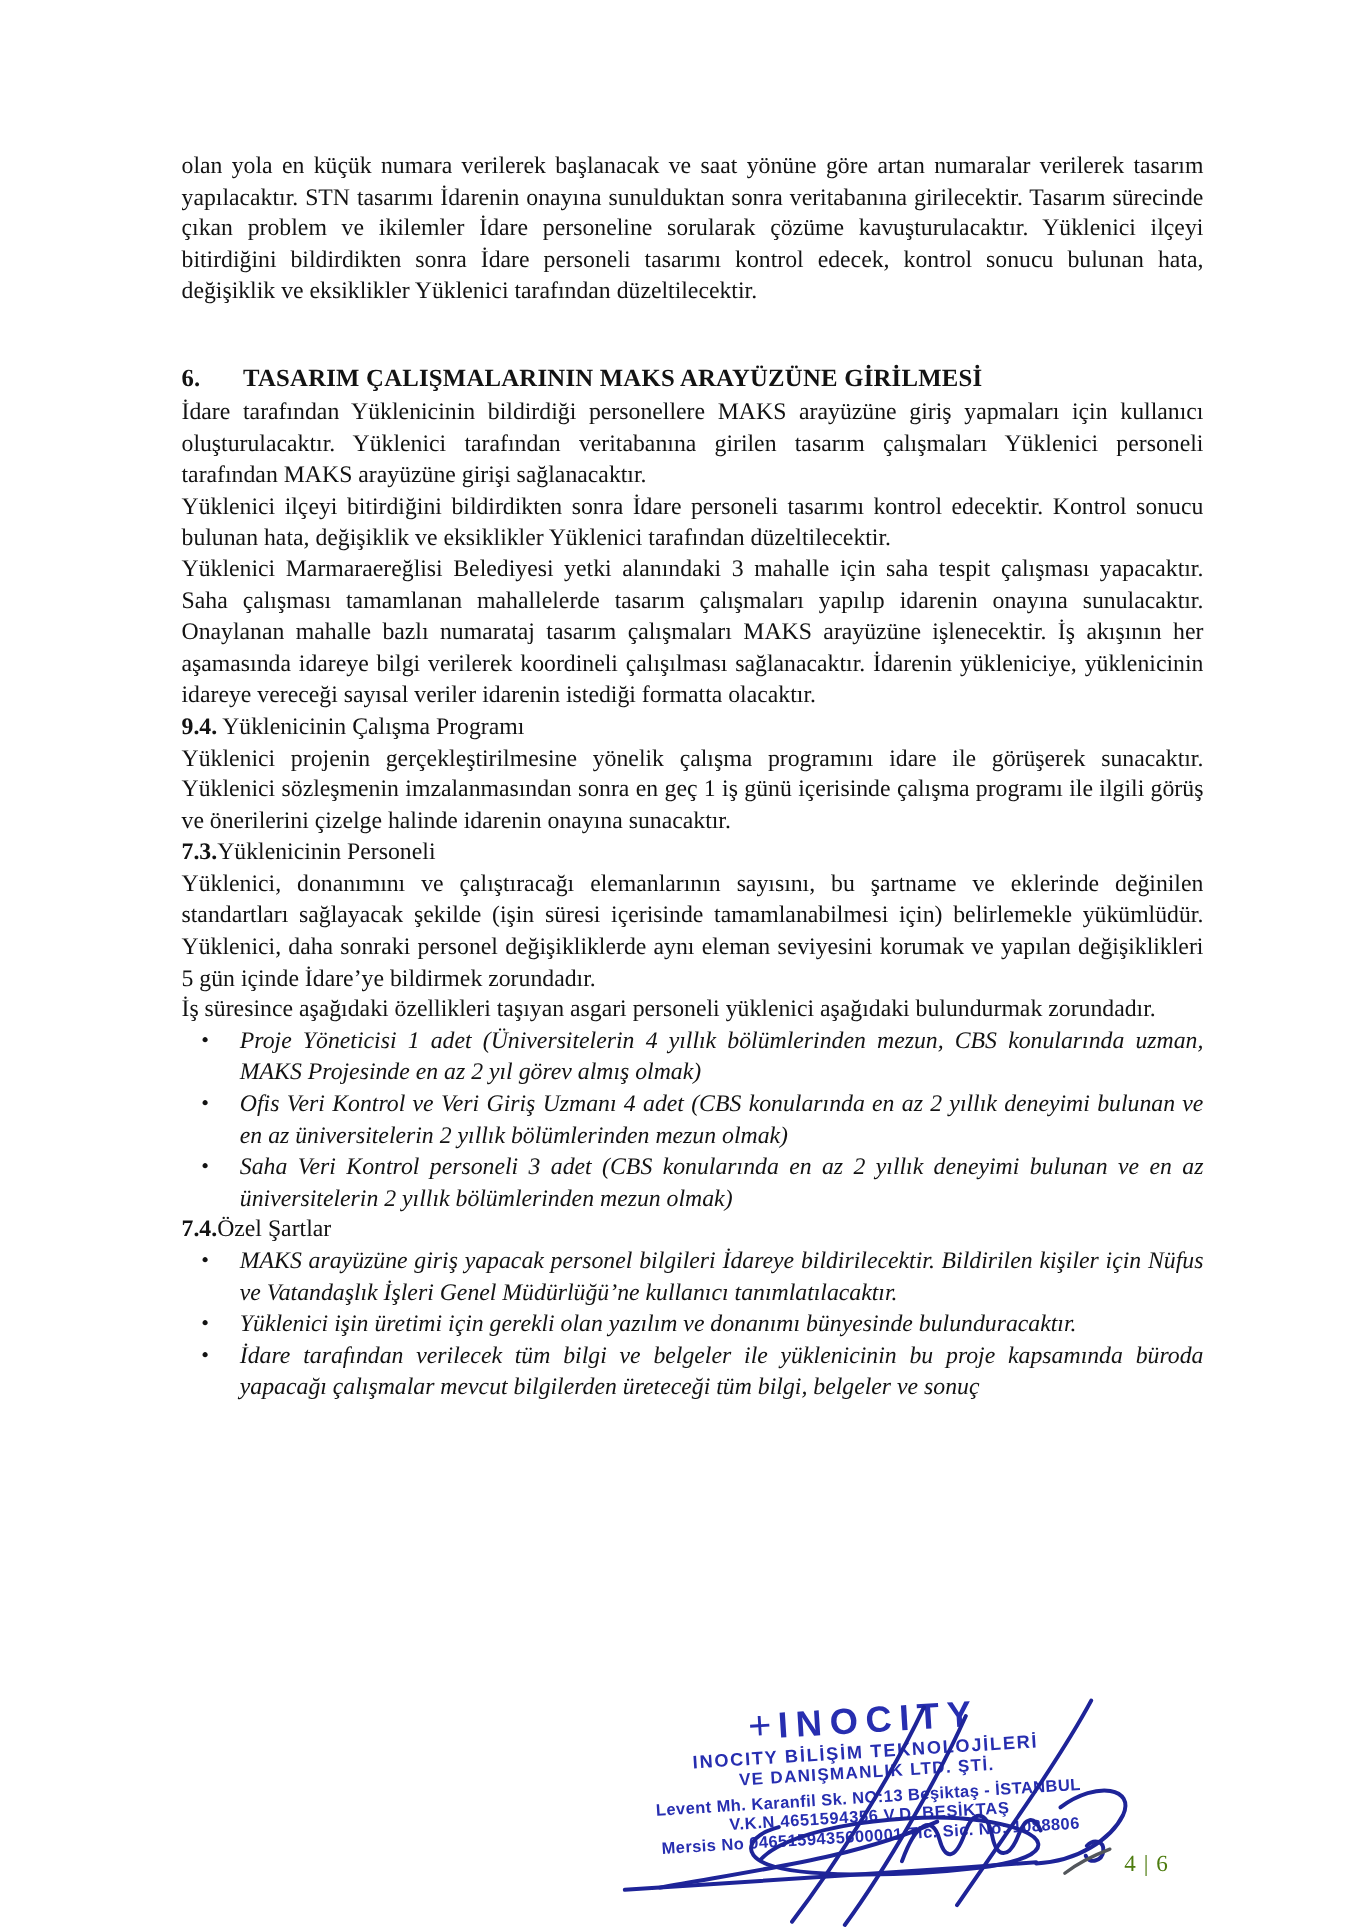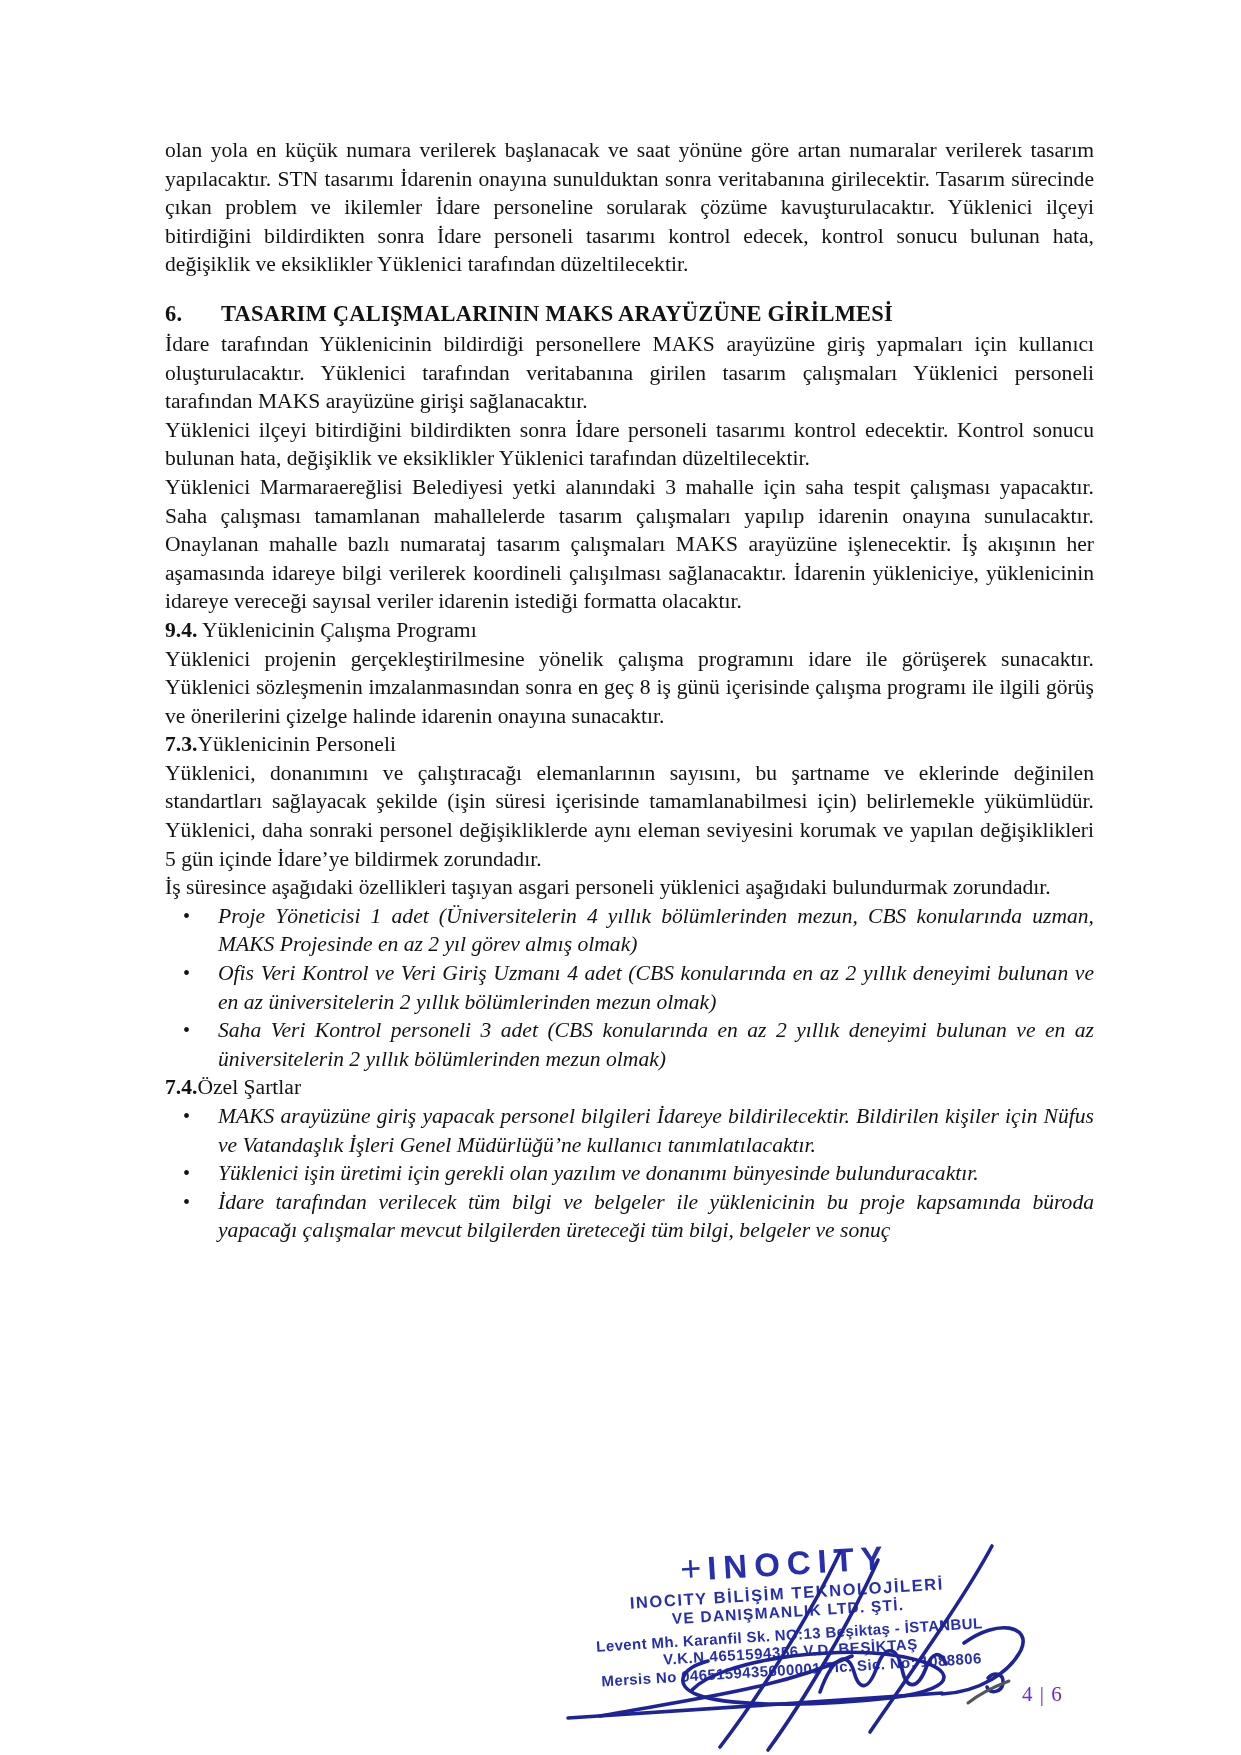--- a/index.html
+++ b/index.html
@@ -6,21 +6,21 @@
   body{
     width:1241px;height:1755px;background:#ffffff;position:relative;overflow:hidden;
     font-family:"Liberation Serif", serif;color:#131313;
   }
   .content{
     position:absolute;left:165px;top:136px;width:929px;
     font-size:21.6px;line-height:28.6px;text-align:justify;
   }
   .content p{margin:0;}
   .heading{
-    font-size:22.5px;font-weight:700;margin:20px 0 2px;text-align:left;line-height:29px;
+    font-size:22.5px;font-weight:700;margin:50px 0 2px;text-align:left;line-height:29px;
     letter-spacing:0.2px;
   }
   .hnum{display:inline-block;width:56px;}
   .labeled b{font-weight:700;}
   .bullet{display:flex;}
   .bullet .dot{flex:0 0 35px;margin-left:18px;text-align:left;font-size:20px;}
   .bullet .btext{flex:1;text-align:justify;font-style:italic;}
   
   .stamp{
     position:absolute;left:548px;top:1545px;width:480px;text-align:center;
@@ -42,21 +42,21 @@
 </head>
 <body style="color: rgb(19, 19, 19);">
 
 <div class="content">
     <p>olan yola en küçük numara verilerek başlanacak ve saat yönüne göre artan numaralar verilerek tasarım yapılacaktır. STN tasarımı İdarenin onayına sunulduktan sonra veritabanına girilecektir. Tasarım sürecinde çıkan problem ve ikilemler İdare personeline sorularak çözüme kavuşturulacaktır. Yüklenici ilçeyi bitirdiğini bildirdikten sonra İdare personeli tasarımı kontrol edecek, kontrol sonucu bulunan hata, değişiklik ve eksiklikler Yüklenici tarafından düzeltilecektir.</p>
     <div class="heading"><span class="hnum">6.</span><span>TASARIM ÇALIŞMALARININ MAKS ARAYÜZÜNE GİRİLMESİ</span></div>
     <p>İdare tarafından Yüklenicinin bildirdiği personellere MAKS arayüzüne giriş yapmaları için kullanıcı oluşturulacaktır. Yüklenici tarafından veritabanına girilen tasarım çalışmaları Yüklenici personeli tarafından MAKS arayüzüne girişi sağlanacaktır.</p>
     <p>Yüklenici ilçeyi bitirdiğini bildirdikten sonra İdare personeli tasarımı kontrol edecektir. Kontrol sonucu bulunan hata, değişiklik ve eksiklikler Yüklenici tarafından düzeltilecektir.</p>
     <p>Yüklenici Marmaraereğlisi Belediyesi yetki alanındaki 3 mahalle için saha tespit çalışması yapacaktır. Saha çalışması tamamlanan mahallelerde tasarım çalışmaları yapılıp idarenin onayına sunulacaktır. Onaylanan mahalle bazlı numarataj tasarım çalışmaları MAKS arayüzüne işlenecektir. İş akışının her aşamasında idareye bilgi verilerek koordineli çalışılması sağlanacaktır. İdarenin yükleniciye, yüklenicinin idareye vereceği sayısal veriler idarenin istediği formatta olacaktır.</p>
     <p class="labeled"><b>9.4.</b> Yüklenicinin Çalışma Programı</p>
-    <p>Yüklenici projenin gerçekleştirilmesine yönelik çalışma programını idare ile görüşerek sunacaktır. Yüklenici sözleşmenin imzalanmasından sonra en geç 8 iş günü içerisinde çalışma programı ile ilgili görüş ve önerilerini çizelge halinde idarenin onayına sunacaktır.</p>
+    <p>Yüklenici projenin gerçekleştirilmesine yönelik çalışma programını idare ile görüşerek sunacaktır. Yüklenici sözleşmenin imzalanmasından sonra en geç 1 iş günü içerisinde çalışma programı ile ilgili görüş ve önerilerini çizelge halinde idarenin onayına sunacaktır.</p>
     <p class="labeled"><b>7.3.</b>Yüklenicinin Personeli</p>
     <p>Yüklenici, donanımını ve çalıştıracağı elemanlarının sayısını, bu şartname ve eklerinde değinilen standartları sağlayacak şekilde (işin süresi içerisinde tamamlanabilmesi için) belirlemekle yükümlüdür. Yüklenici, daha sonraki personel değişikliklerde aynı eleman seviyesini korumak ve yapılan değişiklikleri 5 gün içinde İdare’ye bildirmek zorundadır.</p>
     <p>İş süresince aşağıdaki özellikleri taşıyan asgari personeli yüklenici aşağıdaki bulundurmak zorundadır.</p>
     <div class="bullet">
       <span class="dot">•</span>
       <div class="btext">Proje Yöneticisi 1 adet (Üniversitelerin 4 yıllık bölümlerinden mezun, CBS konularında uzman, MAKS Projesinde en az 2 yıl görev almış olmak)</div>
     </div>
     <div class="bullet">
       <span class="dot">•</span>
       <div class="btext">Ofis Veri Kontrol ve Veri Giriş Uzmanı 4 adet (CBS konularında en az 2 yıllık deneyimi bulunan ve en az üniversitelerin 2 yıllık bölümlerinden mezun olmak)</div>
@@ -99,13 +99,13 @@
       <path d="M338,20 C312,78 266,158 228,210" stroke="#1e2498" stroke-width="3.6"></path>
       <path d="M152,150 C180,120 290,106 352,115 C415,124 428,148 350,158 C272,167 186,166 158,155 C132,145 142,128 168,121" stroke="#1e2498" stroke-width="3.6"></path>
       <path d="M280,152 C293,116 308,110 314,132 C319,150 328,152 337,127 C345,104 357,106 362,129 C366,149 377,151 386,128 C392,112 400,110 406,124" stroke="#1e2498" stroke-width="3.6"></path>
       <path d="M424,103 C458,78 492,86 481,110 C470,132 440,152 402,154" stroke="#1e2498" stroke-width="3.6"></path>
       <path d="M448,138 C455,131 464,134 463,143 C462,152 450,155 447,147" stroke="#1e2498" stroke-width="3.6"></path>
     </g>
     <path class="pen-stroke" d="M428,163 C438,155 456,146 469,141" stroke="#53575c" stroke-width="3"></path>
   </g>
 </svg>
 
-<div class="page-number" style="color: #6d28d9;">4 | 6</div>
+<div class="page-number" style="color: #4d7c0f;">4 | 6</div>
 
 </body></html>

